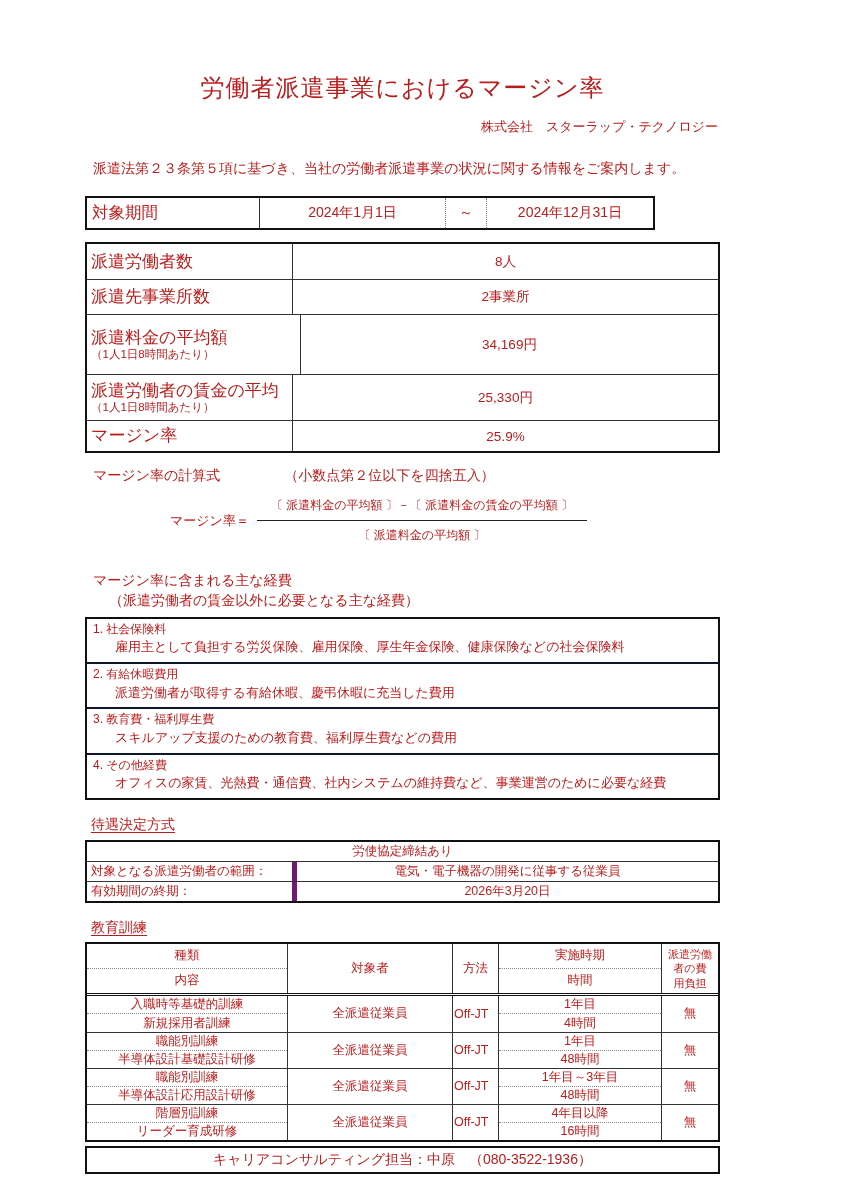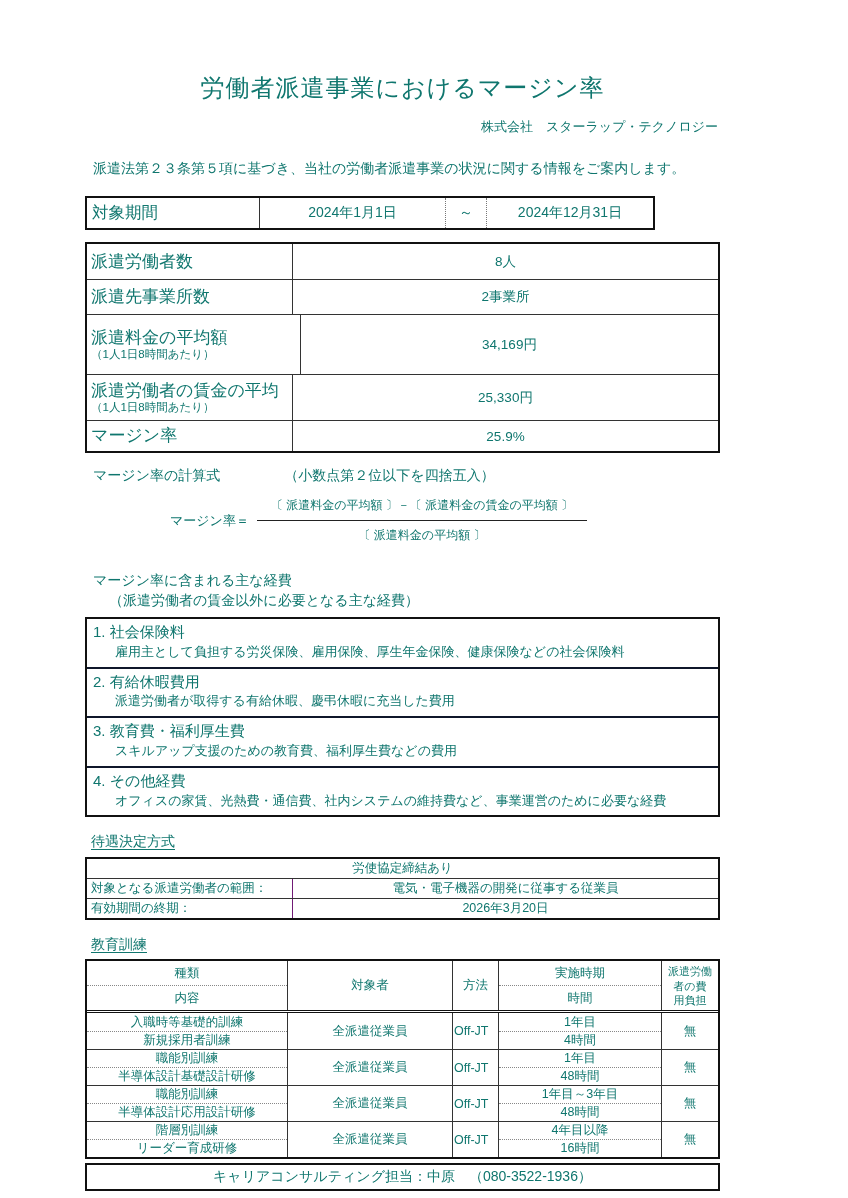--- a/index.html
+++ b/index.html
@@ -1,20 +1,20 @@
 <!DOCTYPE html>
 <html><head>
 <meta charset="utf-8">
 <style>
   * { margin:0; padding:0; box-sizing:border-box; }
   html,body { background:#ffffff; }
   .page {
     width:848px; height:1198px; background:#ffffff;
     font-family:"Liberation Sans", sans-serif;
-    color:#0f766e; overflow:hidden; position:relative;
+    color:#b91c1c; overflow:hidden; position:relative;
   }
   .content { margin-left:85px; width:635px; }
 
   .doc-title { margin-top:72px; text-align:center; font-size:24px; font-weight:normal; letter-spacing:1px; }
   .company { margin-top:14px; text-align:right; font-size:13px; padding-right:2px; }
   .intro { margin-top:24px; font-size:14px; padding-left:8px; }
 
   
   .period-table { margin-top:18px; width:570px; border:2px solid #111; display:flex; height:34px; }
   .period-table > div { display:flex; align-items:center; }
@@ -37,31 +37,31 @@
   .formula { display:flex; align-items:center; margin:12px 0 0 85px; font-size:13px; }
   .frac { margin-left:8px; text-align:center; font-size:12px; }
   .frac .num { padding:0 14px 6px; border-bottom:1.5px solid #222; }
   .frac .den { padding-top:6px; }
 
   .exp-heading { margin:28px 0 0 8px; font-size:14px; }
   .exp-sub { margin:2px 0 0 24px; font-size:14px; }
   .exp-box { margin-top:7px; width:635px; border:2px solid #111; }
   .exp-item { padding:2px 0 5px; min-height:39px; }
   .exp-item + .exp-item { border-top:2px solid #0f172a; }
-  .exp-title { padding-left:6px; font-size:15px; line-height:1.45; }
+  .exp-title { padding-left:6px; font-size:12px; line-height:1.45; }
   .exp-detail { padding-left:28px; font-size:13px; line-height:1.45; }
 
   .sec-heading { margin:16px 0 0 6px; font-size:14px; text-decoration:underline; text-underline-offset:3px; }
 
   .treat-table { margin-top:6px; width:635px; border:2px solid #111; font-size:12.5px; }
   .treat-row { display:flex; min-height:19px;align-items:center; }
   .treat-row + .treat-row { border-top:1px solid #333; }
   .treat-full { flex:1; text-align:center; padding:1px 0; }
   .treat-lbl { width:205px; padding:1px 0 1px 4px; }
-  .treat-val { flex:1; border-left:1px solid #701a75; text-align:center; padding:1px 0; }
+  .treat-val { flex:1; border-left:5px solid #701a75; text-align:center; padding:1px 0; }
 
   .edu-table { margin-top:5px; width:635px; border:2px solid #111; font-size:12.5px; }
   .edu-hrow { display:flex; height:52px; border-bottom:3px double #111; }
   .edu-brow { display:flex; height:36px; }
   .edu-brow + .edu-brow { border-top:1px solid #333; }
   .c1 { width:200px; }
   .c2 { width:165px; border-left:1px solid #333; }
   .c3 { width:46px; border-left:1px solid #333; }
   .c4 { width:163px; border-left:1px solid #333; }
   .c5 { flex:1; border-left:1px solid #333; }

